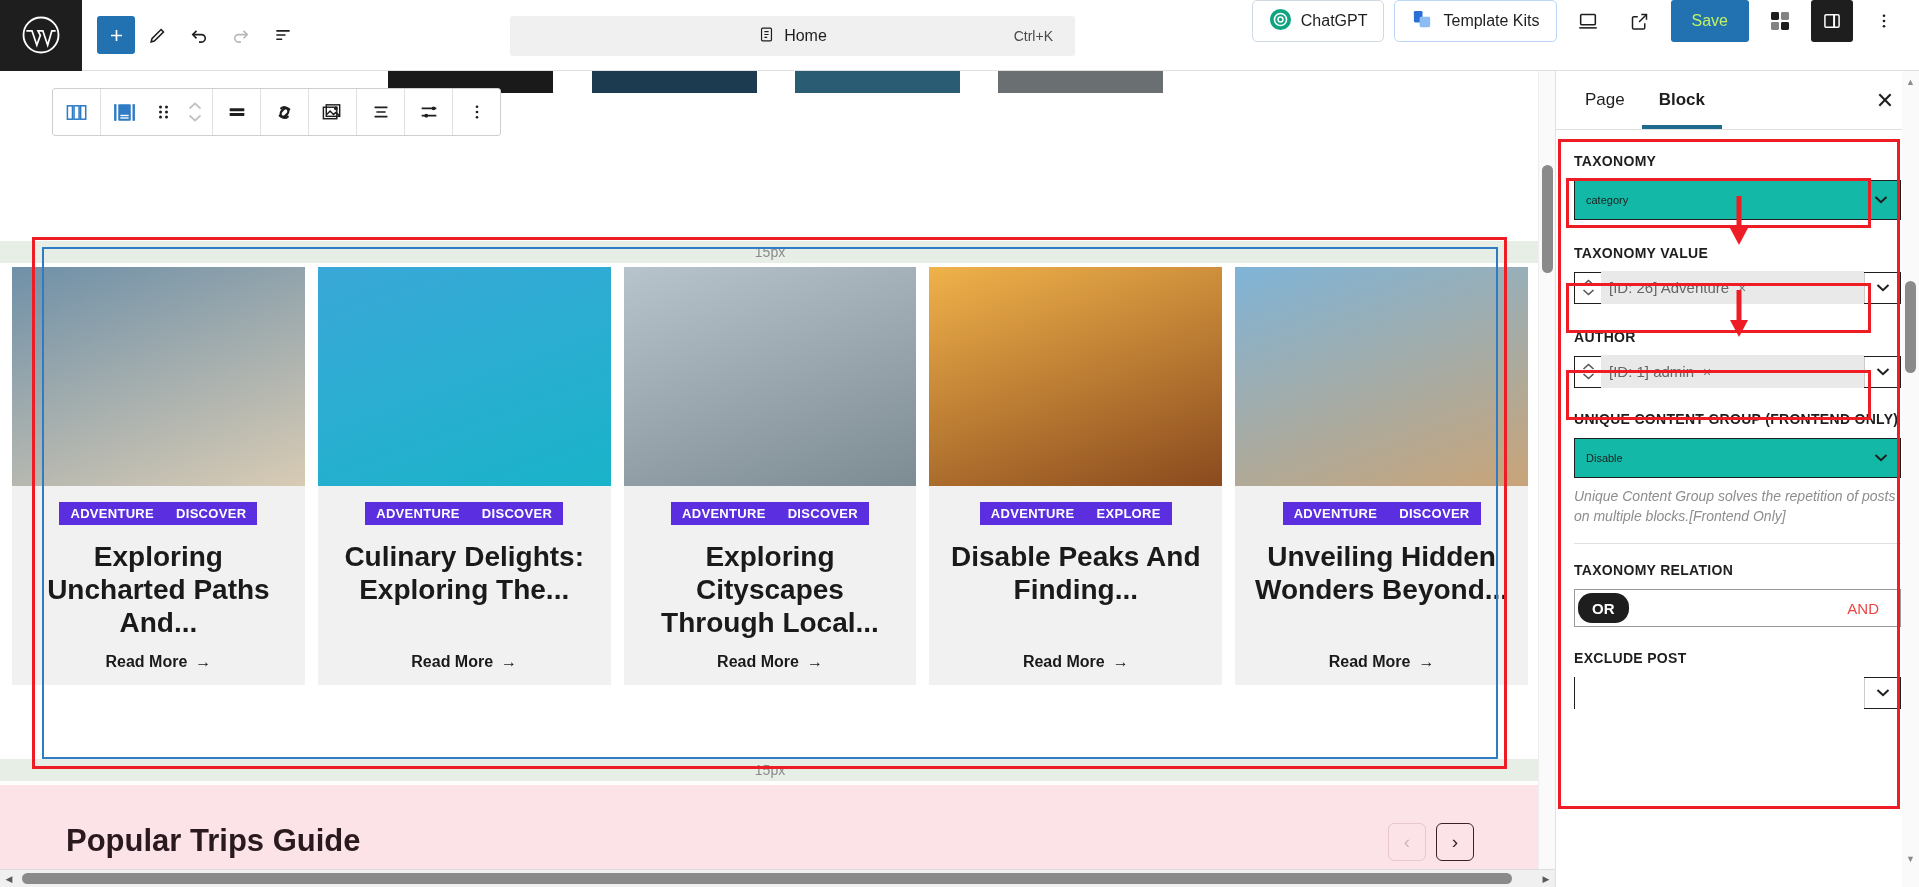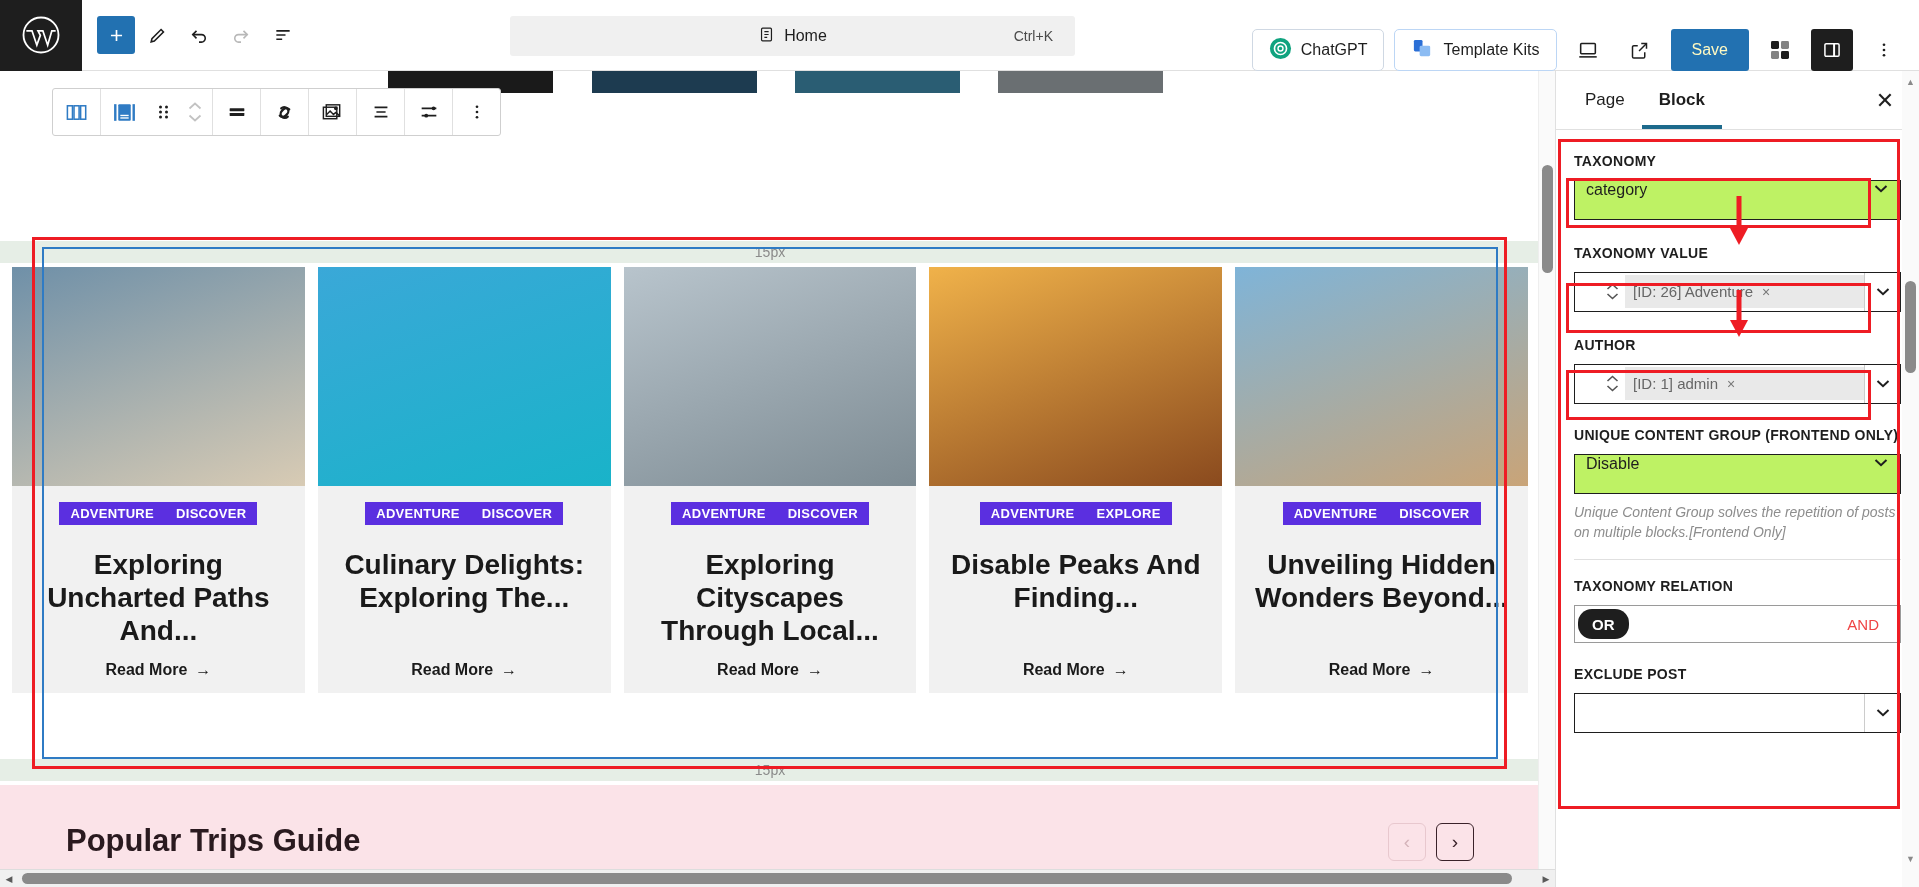--- a/index.html
+++ b/index.html
@@ -36,30 +36,30 @@
     background: #f0f0f0; border-radius: 3px;
     display: flex; align-items: center; justify-content: center; gap: 9px;
     font-size: 16px; color: #1e1e1e; cursor: pointer;
   }
   .doc-bar .shortcut {
     position: absolute; right: 22px; font-size: 14px; color: #4a4a4a;
   }
 
   .tb-right {
     position: absolute; right: 14px; top: 0; height: 71px;
-    display: flex; align-items: flex-end; gap: 10px;
+    display: flex; align-items: flex-start; gap: 10px;
   }
   .pill {
     height: 42px; padding: 0 16px; border: 1px solid #cfd8e3; border-radius: 5px;
     background: #fff; display: flex; align-items: center; gap: 9px;
     font-size: 16px; color: #1e1e1e; cursor: pointer; white-space: nowrap;
   }
   .pill.kits { border-color: #bcd6f5; }
   .save-btn {
-    height: 42px; padding: 0 21px; background: #2271b1; color: #fef9c3;
+    height: 42px; padding: 0 21px; background: #2271b1; color: #bef264;
     border: none; border-radius: 3px; font-size: 16px; cursor: pointer;
     font-family: "Liberation Sans", sans-serif;
   }
   .icon-btn {
     width: 42px; height: 42px; display: flex; align-items: center;
     justify-content: center; cursor: pointer; background: transparent;
     border: none; color: #1e1e1e; border-radius: 3px;
   }
   .icon-btn.dark { background: #1e1e1e; color: #fff; }
 
@@ -111,21 +111,21 @@
   }
   .post-card {
     flex: 1 1 0; background: #f1f1f1; display: flex; flex-direction: column;
     align-items: center; min-width: 0;
   }
   .post-thumb { width: 100%; height: 219px; position: relative; overflow: hidden; }
   .post-body {
     padding: 16px 12px 0; display: flex; flex-direction: column;
     align-items: center; flex: 1; width: 100%;
   }
-  .tag-row { display: flex; gap: 0; justify-content: center; margin-bottom: 24px; }
+  .tag-row { display: flex; gap: 0; justify-content: center; margin-bottom: 16px; }
   .tag {
     background: #5b2fe0; color: #fff; font-size: 13px; font-weight: bold;
     letter-spacing: .3px; padding: 5px 11px; line-height: 1; cursor: pointer;
   }
   .post-title {
     font-size: 28px; font-weight: bold; line-height: 1.17; color: #1a1a1a;
     text-align: center; margin-bottom: 14px; cursor: pointer;
   }
   .read-more {
     font-size: 16px; font-weight: bold; color: #1a1a1a; display: flex;
@@ -186,28 +186,28 @@
     display: flex; align-items: center; justify-content: center; cursor: pointer;
     background: transparent; border: none; font-size: 22px; color: #1e1e1e;
   }
   .sb-body { position: relative; flex: 1; overflow: hidden; padding: 0 18px; }
   .field { margin-bottom: 0; }
   .flabel {
     font-size: 14px; font-weight: bold; color: #1e1e1e;
     letter-spacing: .3px; text-transform: uppercase; margin-bottom: 9px; line-height: 1.35;
   }
   .fselect {
-    width: 100%; height: 40px; border: 1px solid #1e1e1e; background: #bef264;
-    display: flex; align-items: flex-start; padding: 0 11px; font-size: 16px;
+    width: 100%; height: 40px; border: 1px solid #1e1e1e; background: #14b8a6;
+    display: flex; align-items: center; padding: 0 11px; font-size: 11px;
     color: #1e1e1e; cursor: pointer; position: relative;
   }
   .fselect .chev { position: absolute; right: 12px; font-size: 13px; }
   .token-field {
-    width: 100%; height: 40px; border: 1px solid #1e1e1e; background: #fff;
-    display: flex; align-items: center; cursor: pointer; position: relative; padding-left: 24px;
+    width: 100%; height: 32px; border: 1px solid #1e1e1e; background: #fff;
+    display: flex; align-items: center; cursor: pointer; position: relative;
   }
   .tf-stepper {
     width: 26px; display: flex; flex-direction: column; align-items: center;
     justify-content: center; color: #555; gap: 1px; flex: none; cursor: pointer;
   }
   .tf-tokens { flex: 1; height: 33px; background: #e9e9e9; display: flex;
     align-items: center; padding: 0 8px; gap: 8px; overflow: hidden; }
   .token { font-size: 15px; color: #666; display: flex; align-items: center; gap: 9px; }
   .token .x { color: #777; font-size: 14px; cursor: pointer; }
   .tf-caret { width: 36px; height: 100%; display: flex; align-items: center;

